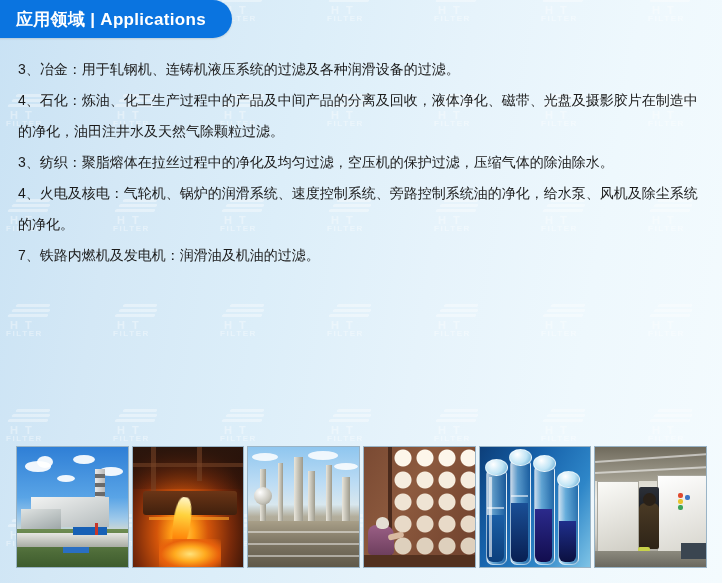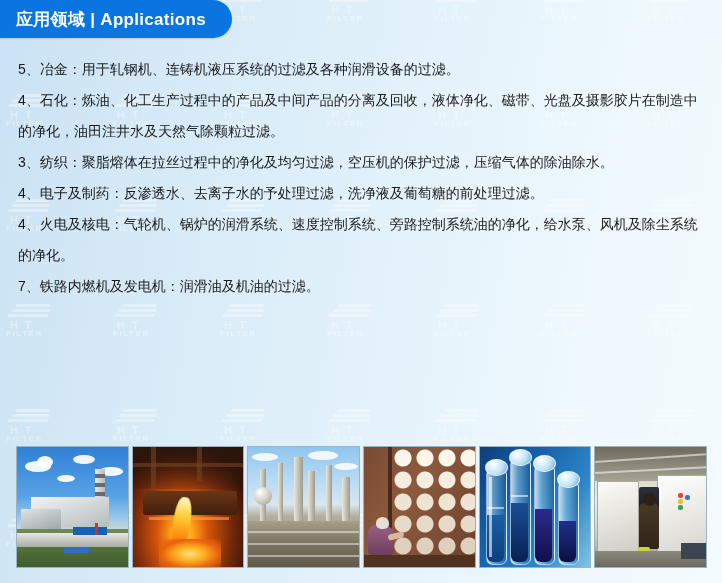--- a/index.html
+++ b/index.html
@@ -717,24 +717,23 @@
         <div class="wm-ht">H T</div>
         <div class="wm-filter">FILTER</div>
       </div>
     </div>
 
   <div id="title-badge">
     <span class="badge-text">应用领域 | Applications</span>
   </div>
 
   <div id="content">
-    <p class="para">5、冶金：用于轧钢机、连铸机液压系统的过滤及各种润滑设备的过滤。</p>
+    <p class="para">3、冶金：用于轧钢机、连铸机液压系统的过滤及各种润滑设备的过滤。</p>
     <p class="para">4、石化：炼油、化工生产过程中的产品及中间产品的分离及回收，液体净化、磁带、光盘及摄影胶片在制造中的净化，油田注井水及天然气除颗粒过滤。</p>
     <p class="para">3、纺织：聚脂熔体在拉丝过程中的净化及均匀过滤，空压机的保护过滤，压缩气体的除油除水。</p>
-    <p class="para">4、电子及制药：反渗透水、去离子水的予处理过滤，洗净液及葡萄糖的前处理过滤。</p>
     <p class="para">4、火电及核电：气轮机、锅炉的润滑系统、速度控制系统、旁路控制系统油的净化，给水泵、风机及除尘系统的净化。</p>
     <p class="para">7、铁路内燃机及发电机：润滑油及机油的过滤。</p>
   </div>
 
   <div id="gallery">
 
     <div class="shot s1">
       <div class="layer cloud c1"></div>
         <div class="layer cloud c2"></div>
       <div class="layer cloud c3"></div>

